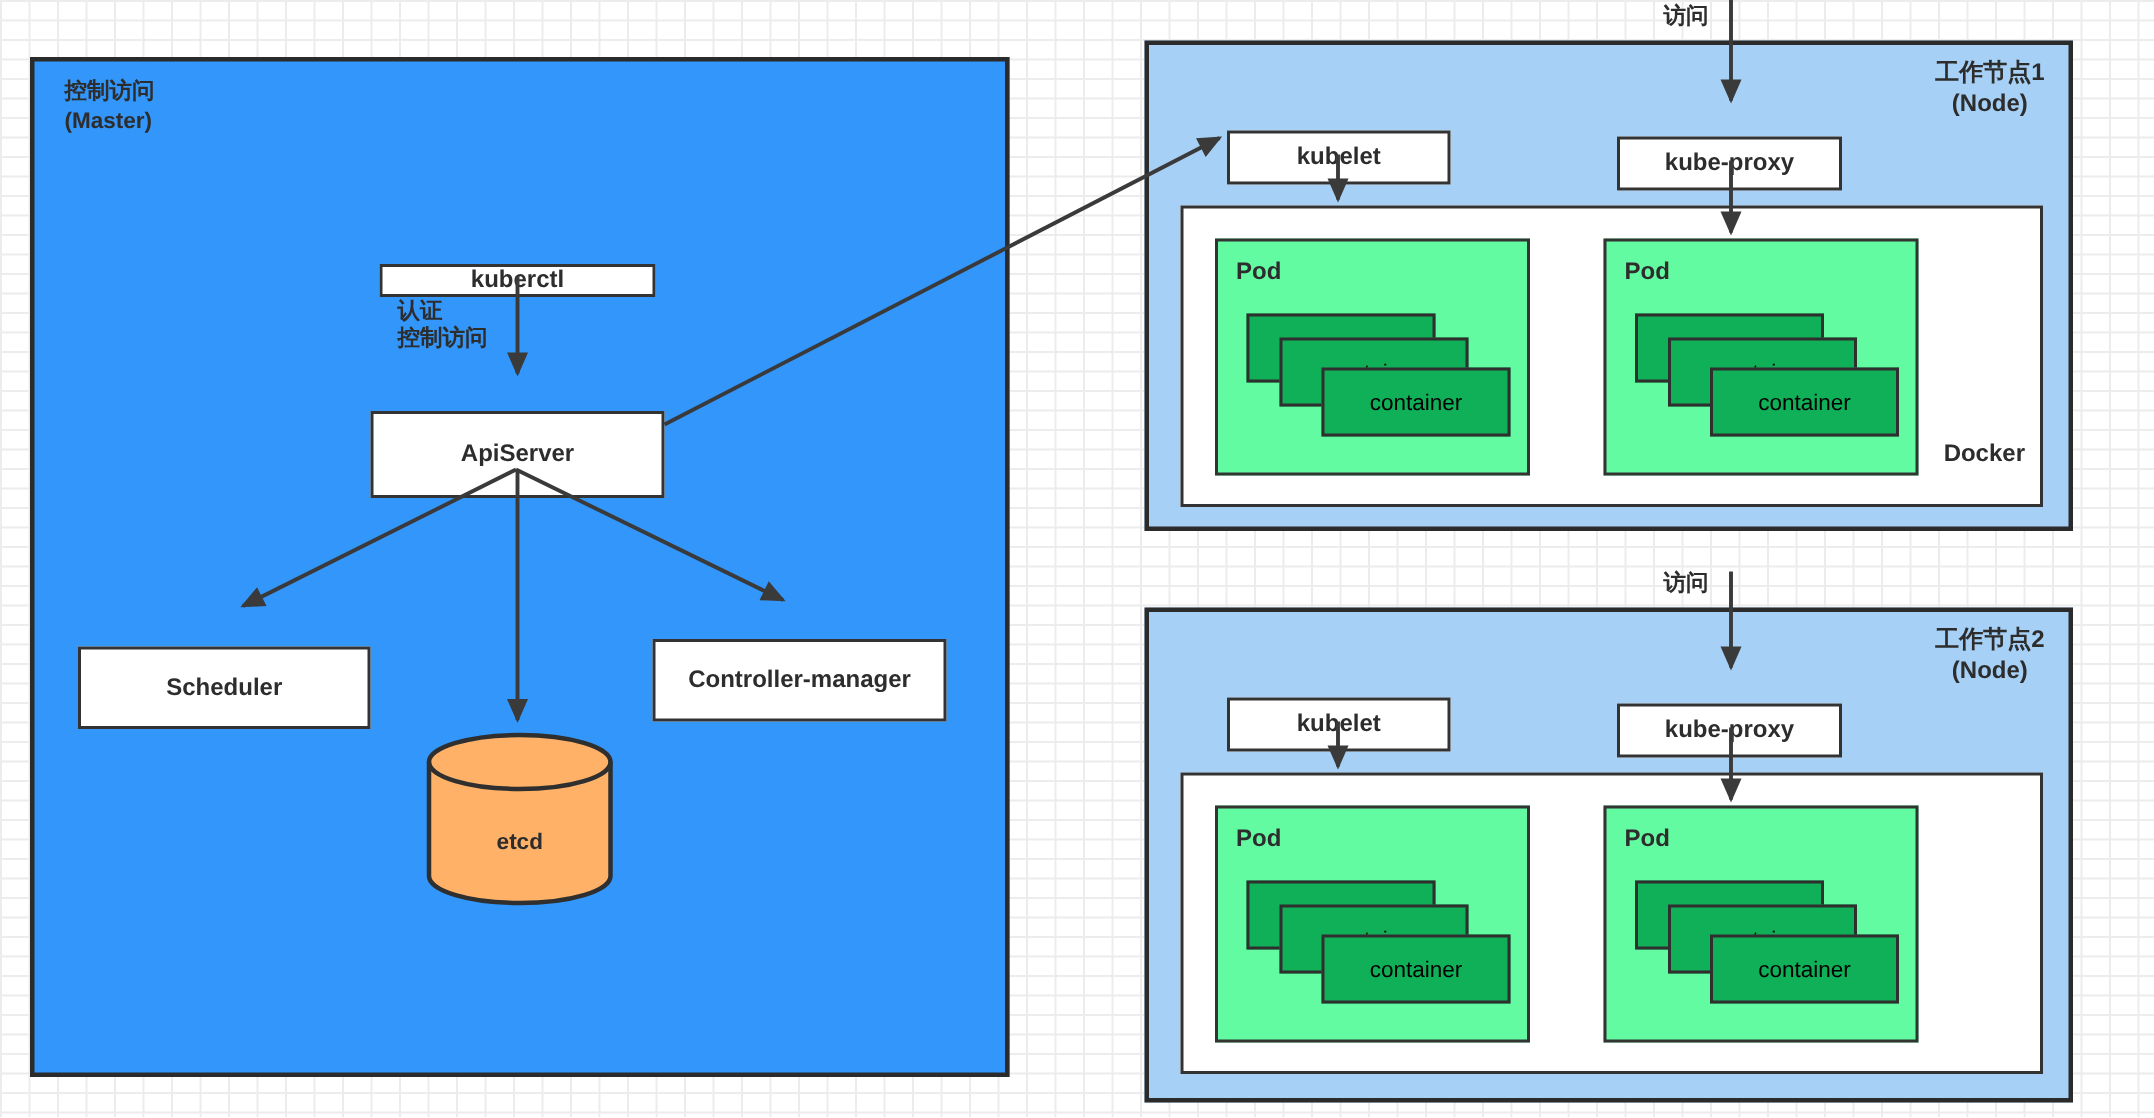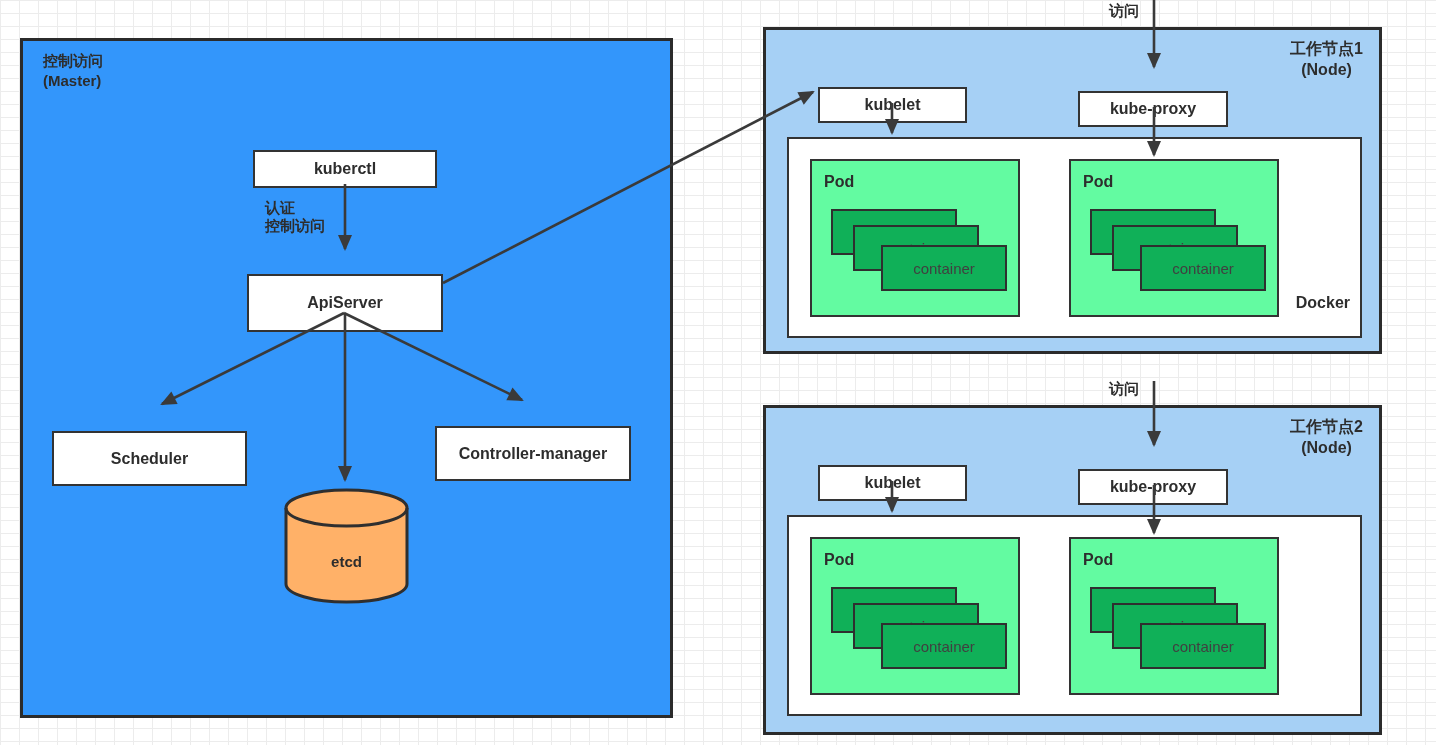--- a/index.html
+++ b/index.html
@@ -90,21 +90,21 @@
   }
   .container-box {
     position: absolute;
     width: 126px; height: 46px;
     background: var(--container-fill, #10b058);
     border: 2px solid #2f2f2f;
     display: flex;
     align-items: center;
     justify-content: center;
     font-size: 15px;
-    color: #404040;
+    color: #000000;
   }
   .c0 { left: 19px; top: 48px; }
   .c1 { left: 41px; top: 64px; }
   .c2 { left: 69px; top: 84px; }
 
   
   .etcd {
     position: absolute;
     left: 260px; top: 446px;
     width: 127px; height: 118px;
@@ -144,21 +144,21 @@
 <body>
 
 <div class="canvas">
 
   <div class="region master">
     <div class="region-title master-title">
       <div>控制访问</div>
       <div>(Master)</div>
     </div>
 
-    <div class="wbox" style="left:230px; top:89px; width:184px; height:38px;">kuberctl</div>
+    <div class="wbox" style="left:230px; top:115px; width:184px; height:22px;">kuberctl</div>
 
     <div class="float-label auth-label">
       <div>认证</div>
       <div>控制访问</div>
     </div>
 
     <div class="wbox" style="left:224px; top:213px; width:196px; height:58px;">ApiServer</div>
 
     <div class="wbox" style="left:29px; top:370px; width:195px; height:55px;">Scheduler</div>
 

